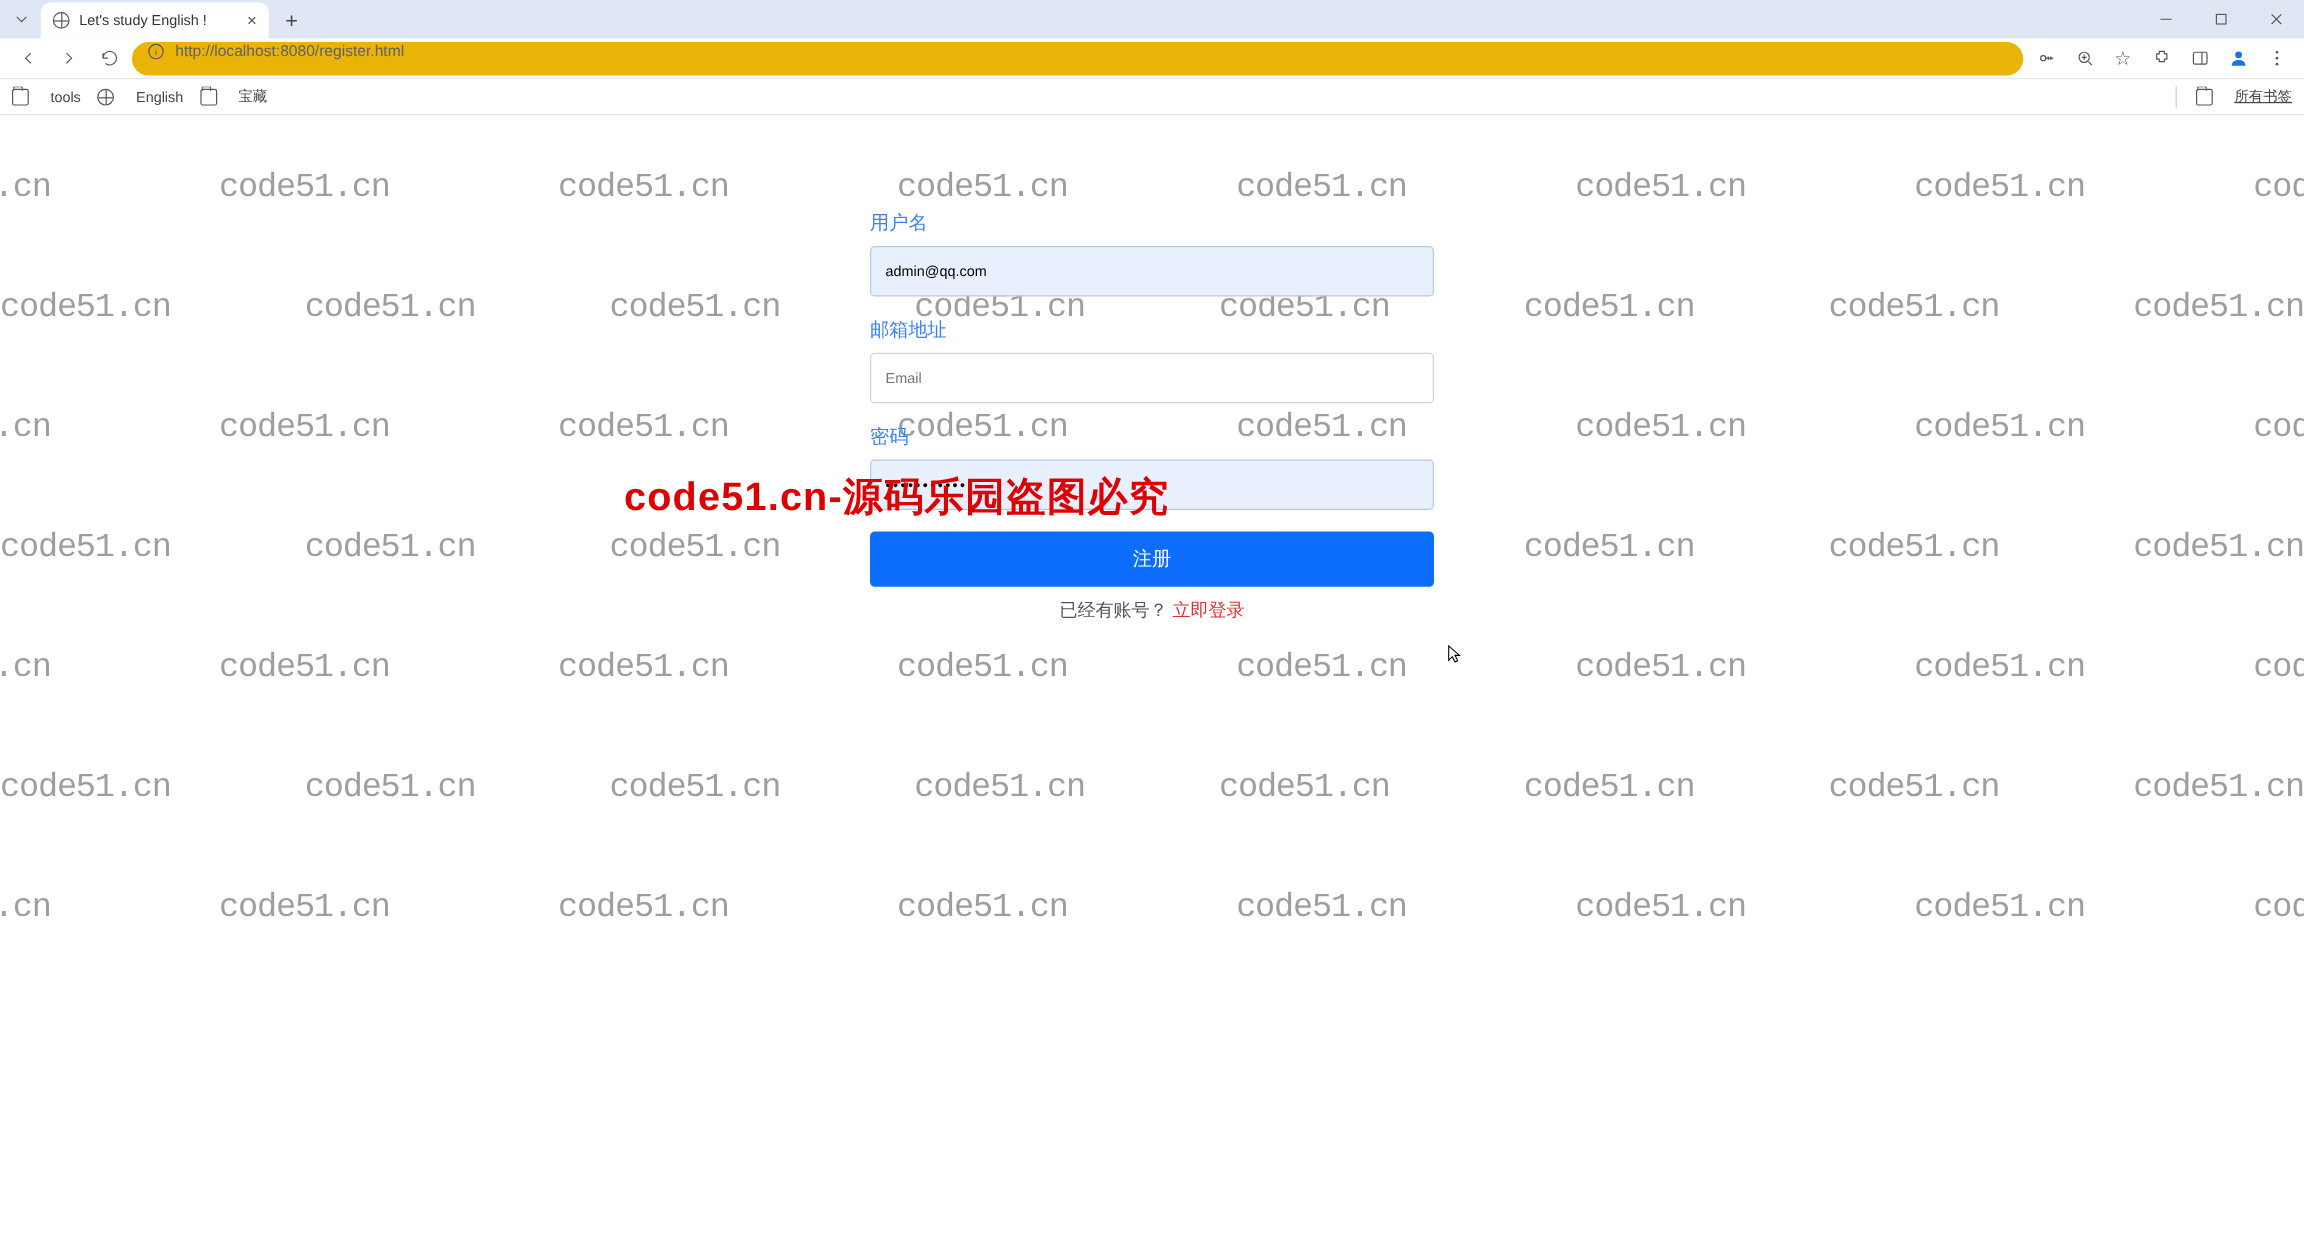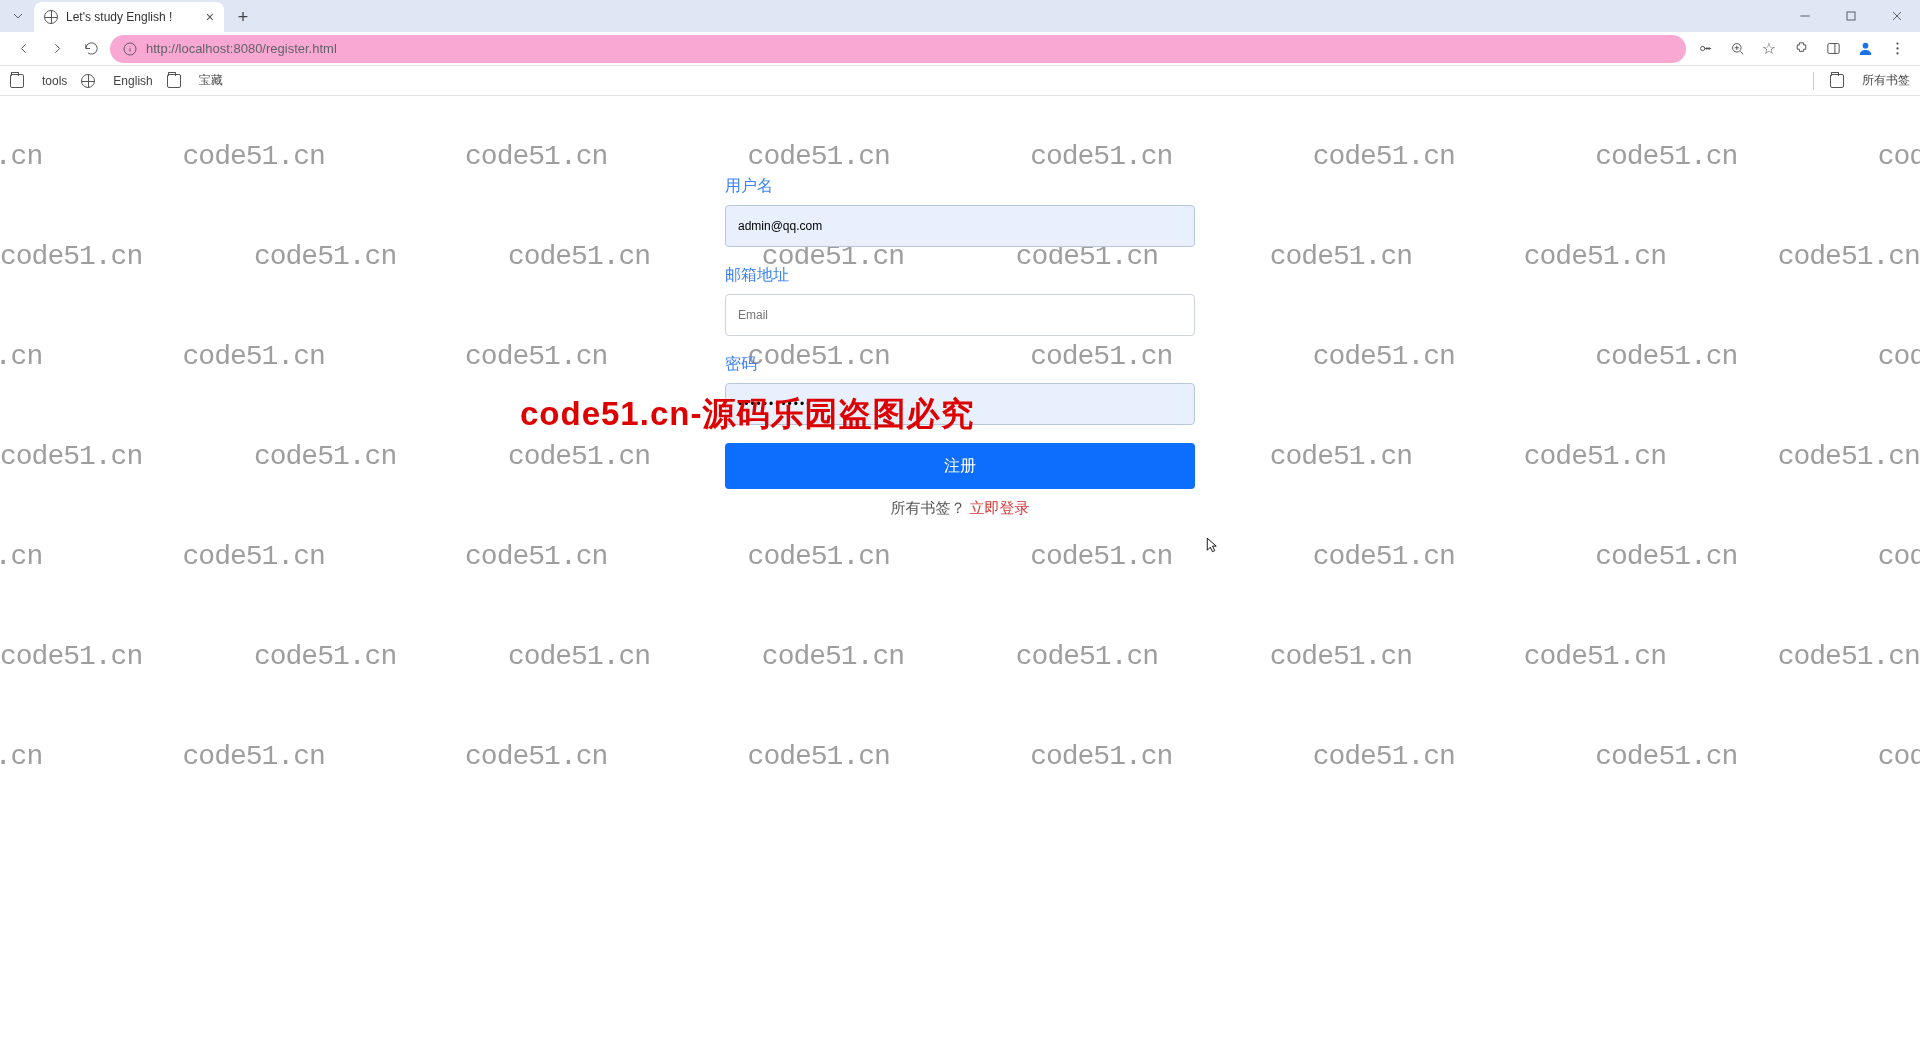--- a/index.html
+++ b/index.html
@@ -13,33 +13,33 @@
   .tab .globe::before { content:""; position:absolute; left:50%; top:0; bottom:0; width:1px; background:#555; }
   .tab .globe::after { content:""; position:absolute; top:50%; left:0; right:0; height:1px; background:#555; }
   .tab .close { margin-left: auto; font-size: 14px; color:#555; }
   .newtab { width: 26px; height: 26px; display:flex; align-items:center; justify-content:center; color:#444; font-size:18px; margin-left:6px; margin-bottom:2px; }
   .win-controls { position:absolute; right:0; top:0; bottom:0; display:flex; }
   .win-controls div { width:46px; display:flex; align-items:center; justify-content:center; color:#333; }
 
   .addr-bar { height: 34px; background:#fff; border-bottom:1px solid #e5e5e5; display:flex; align-items:center; padding: 0 8px; gap:4px; }
   .icon-btn { width:30px; height:30px; display:flex; align-items:center; justify-content:center; color:#555; border-radius:50%; }
   .icon-btn svg { width:17px; height:17px; }
-  .addr-field { flex:1; height:28px; background:#f9a8d4; border-radius:14px; display:flex; align-items:center; padding:0 12px; gap:8px; font-size:13px; color:#555; }
+  .addr-field { flex:1; height:28px; background:#eab308; border-radius:14px; display:flex; padding:0 12px; gap:8px; font-size:13px; color:#555; }
   .addr-field .url { color:#5f6368; }
   .right-icons { display:flex; align-items:center; gap:2px; }
 
   .bookmarks { height:30px; background:#fff; border-bottom:1px solid #e5e5e5; display:flex; align-items:center; padding:0 10px; gap:14px; font-size:12px; color:#444; }
   .bm { display:flex; align-items:center; gap:18px; }
   .bm .folder, .bm .globe2 { width:14px; height:14px; }
   .folder { border:1.2px solid #555; border-radius:2px; position:relative; }
   .folder::before { content:""; position:absolute; top:-3px; left:0; width:6px; height:3px; border:1.2px solid #555; border-bottom:none; border-radius:1px 1px 0 0; }
   .globe2 { border:1.2px solid #555; border-radius:50%; position:relative; }
   .globe2::before{content:"";position:absolute;left:50%;top:0;bottom:0;width:1px;background:#555;}
   .globe2::after{content:"";position:absolute;top:50%;left:0;right:0;height:1px;background:#555;}
-  .bm-right { margin-left:auto; display:flex; align-items:center; gap:6px; }
+  .bm-right { margin-left:auto; display:flex; align-items:center; gap:6px;text-decoration:underline; }
   .bm-sep { width:1px; height:18px; background:#ccc; margin-right:10px; }
 
   
   .viewport { position:relative; height: calc(1040px - 34px - 34px - 30px); overflow:hidden; }
 
   
   .wm { position:absolute; inset:0; pointer-events:none; }
   .wm-row { position:absolute; left:0; right:0; display:flex; justify-content:space-between; padding:0 0px; font-size:28px; color:#9e9e9e; font-family:"Courier New",monospace; letter-spacing:-1px; white-space:nowrap; }
   .wm-row span { flex:0 0 auto; }
   .wm-row.offset { transform: translateX(-100px); width: calc(100% + 200px); }
@@ -269,21 +269,21 @@
     </div>
 
     <div class="lbl">密码</div>
     <div class="field autofill pwd">
       <input type="password" value="••••••••••••" style="">
     </div>
 
     <button class="btn-primary">注册</button>
 
     <div class="login-row">
-      <span>所有书签？</span>
+      <span>已经有账号？</span>
       <a href="#">立即登录</a>
     </div>
   </div>
 
   <div class="overlay-text">code51.cn-源码乐园盗图必究</div>
 
   <svg class="cursor" viewBox="0 0 24 24">
     <path d="M7 3l0 16 4-4 3 6 3-1.5-3-6 5 0z" fill="#fff" stroke="#000" stroke-width="1.2"></path>
   </svg>
 </div>

